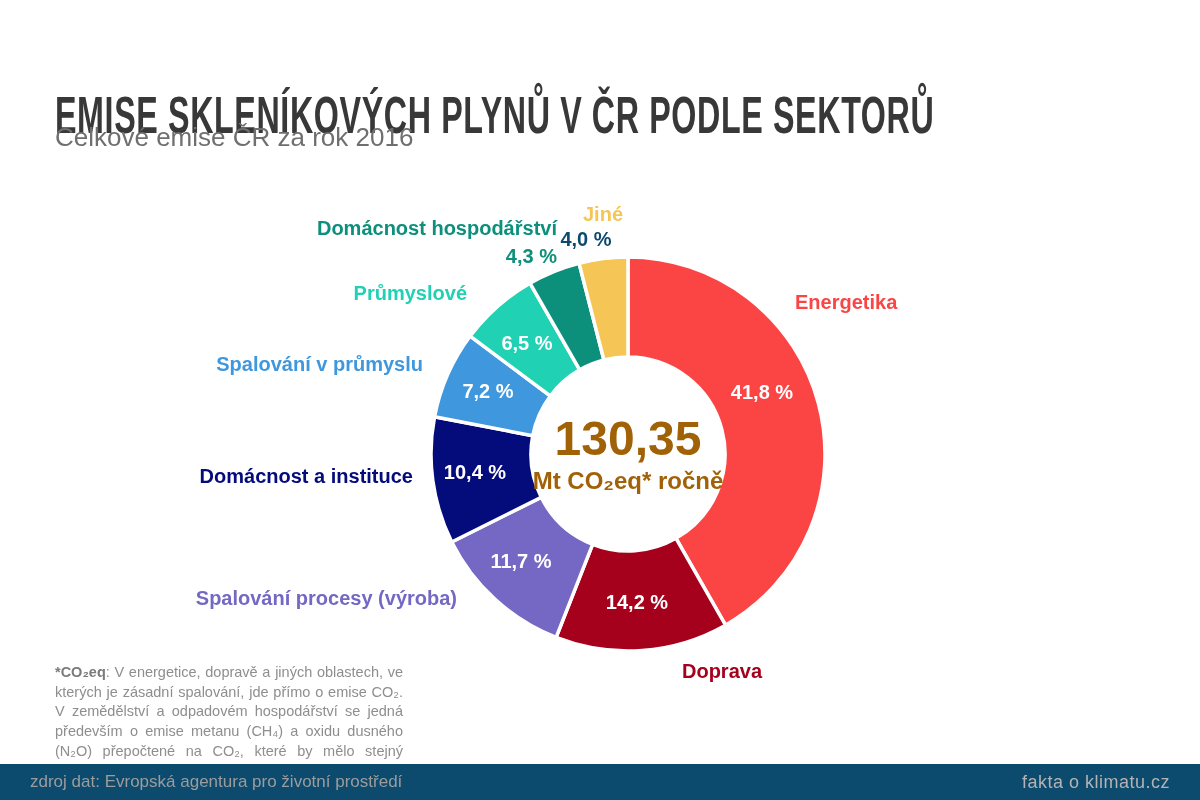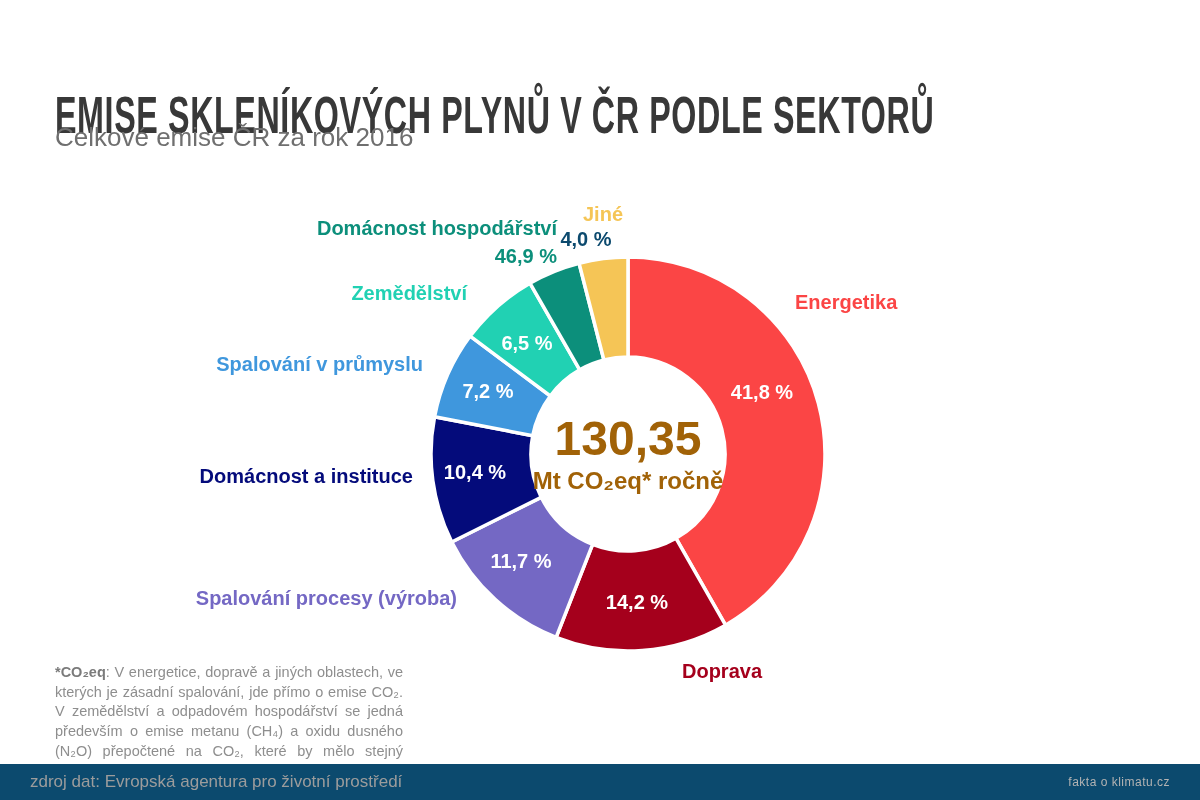--- a/index.html
+++ b/index.html
@@ -33,21 +33,21 @@
     position:absolute;left:55px;top:663px;width:348px;font-size:14.5px;
     line-height:1.36;color:#8E8E8E;text-align:justify;
   }
   .footnote b{color:#7B7B7B;}
   .footer{
     position:absolute;left:0;bottom:0;width:100%;height:36px;background:#0c4a6e;
     display:flex;align-items:center;justify-content:space-between;
     padding:0 30px;box-sizing:border-box;
   }
   .footer-source{color:#9C9C9C;font-size:17px;}
-  .footer-brand{color:#B3B3B3;font-size:12px;letter-spacing:0.5px;}
+  .footer-brand{color:#B3B3B3;font-size:18px;letter-spacing:0.5px;}
 </style>
 </head>
 <body>
 
 <h1 class="title">EMISE SKLENÍKOVÝCH PLYNŮ V ČR PODLE SEKTORŮ</h1>
 <div class="subtitle">Celkové emise ČR za rok 2016</div>
 
 <svg id="donut-svg" width="1200" height="800" viewBox="0 0 1200 800">
     <path d="M628.00 257.00 A197 197 0 0 1 725.52 625.17 L676.02 538.28 A97 97 0 0 0 628.00 357.00 Z" fill="#FB4545" stroke="#ffffff" stroke-width="3.5"></path>
     <path d="M725.52 625.17 A197 197 0 0 1 556.12 637.42 L592.61 544.31 A97 97 0 0 0 676.02 538.28 Z" fill="#A5001C" stroke="#ffffff" stroke-width="3.5"></path>
@@ -57,32 +57,32 @@
     <path d="M470.20 336.07 A197 197 0 0 1 529.95 283.14 L579.72 369.87 A97 97 0 0 0 550.30 395.93 Z" fill="#21D1B3" stroke="#ffffff" stroke-width="3.5"></path>
     <path d="M529.95 283.14 A197 197 0 0 1 579.06 263.18 L603.90 360.04 A97 97 0 0 0 579.72 369.87 Z" fill="#0C8F7B" stroke="#ffffff" stroke-width="3.5"></path>
     <path d="M579.06 263.18 A197 197 0 0 1 628.00 257.00 L628.00 357.00 A97 97 0 0 0 603.90 360.04 Z" fill="#F5C556" stroke="#ffffff" stroke-width="3.5"></path>
   </svg>
 
 <div class="sector-name v-center" style="left: 795px; top: 302px; color: rgb(251, 69, 69);">Energetika</div>
 <div class="sector-name xy-center" style="left: 722px; top: 671px; color: rgb(165, 0, 28);">Doprava</div>
 <div class="sector-name v-center r-align" style="right: 743px; top: 598px; color: rgb(116, 104, 196);">Spalování procesy (výroba)</div>
 <div class="sector-name v-center r-align" style="right: 787px; top: 456px; color: rgb(4, 11, 123); margin-top: 20px;">Domácnost a instituce</div>
 <div class="sector-name v-center r-align" style="right: 777px; top: 364px; color: rgb(63, 151, 221);">Spalování v průmyslu</div>
-<div class="sector-name v-center r-align" style="right: 733px; top: 293px; color: rgb(33, 209, 179);">Zemědělství</div>
+<div class="sector-name v-center r-align" style="right: 733px; top: 293px; color: rgb(33, 209, 179);">Průmyslové</div>
 <div class="sector-name v-center r-align" style="right: 643px; top: 228px; color: rgb(12, 143, 123);">Domácnost hospodářství</div>
 <div class="sector-name xy-center" style="left: 603px; top: 214px; color: rgb(245, 197, 86);">Jiné</div>
 
 <div class="sector-value-in" style="left:762px;top:392px;">41,8 %</div>
 <div class="sector-value-in" style="left:637px;top:602px;">14,2 %</div>
 <div class="sector-value-in" style="left:521px;top:561px;">11,7 %</div>
 <div class="sector-value-in" style="left:475px;top:472px;">10,4 %</div>
 <div class="sector-value-in" style="left:488px;top:391px;">7,2 %</div>
 <div class="sector-value-in" style="left:527px;top:343px;">6,5 %</div>
 
-<div class="sector-value-out v-center r-align" style="right: 643px; top: 256px; color: rgb(12, 143, 123);">46,9 %</div>
+<div class="sector-value-out v-center r-align" style="right: 643px; top: 256px; color: rgb(12, 143, 123);">4,3 %</div>
 <div class="sector-value-out xy-center" style="left: 586px; top: 239px; color: #0c4a6e;">4,0 %</div>
 
 <div class="center-label">
   <div class="center-value">130,35</div>
   <div class="center-unit">Mt CO₂eq* ročně</div>
 </div>
 
 <div class="footnote">
   <b>*CO₂eq</b><span>: V energetice, dopravě a jiných oblastech, ve kterých je zásadní spalování, jde přímo o emise CO₂. V zemědělství a odpadovém hospodářství se jedná především o emise metanu (CH₄) a oxidu dusného (N₂O) přepočtené na CO₂, které by mělo stejný oteplující efekt.</span>
 </div>

